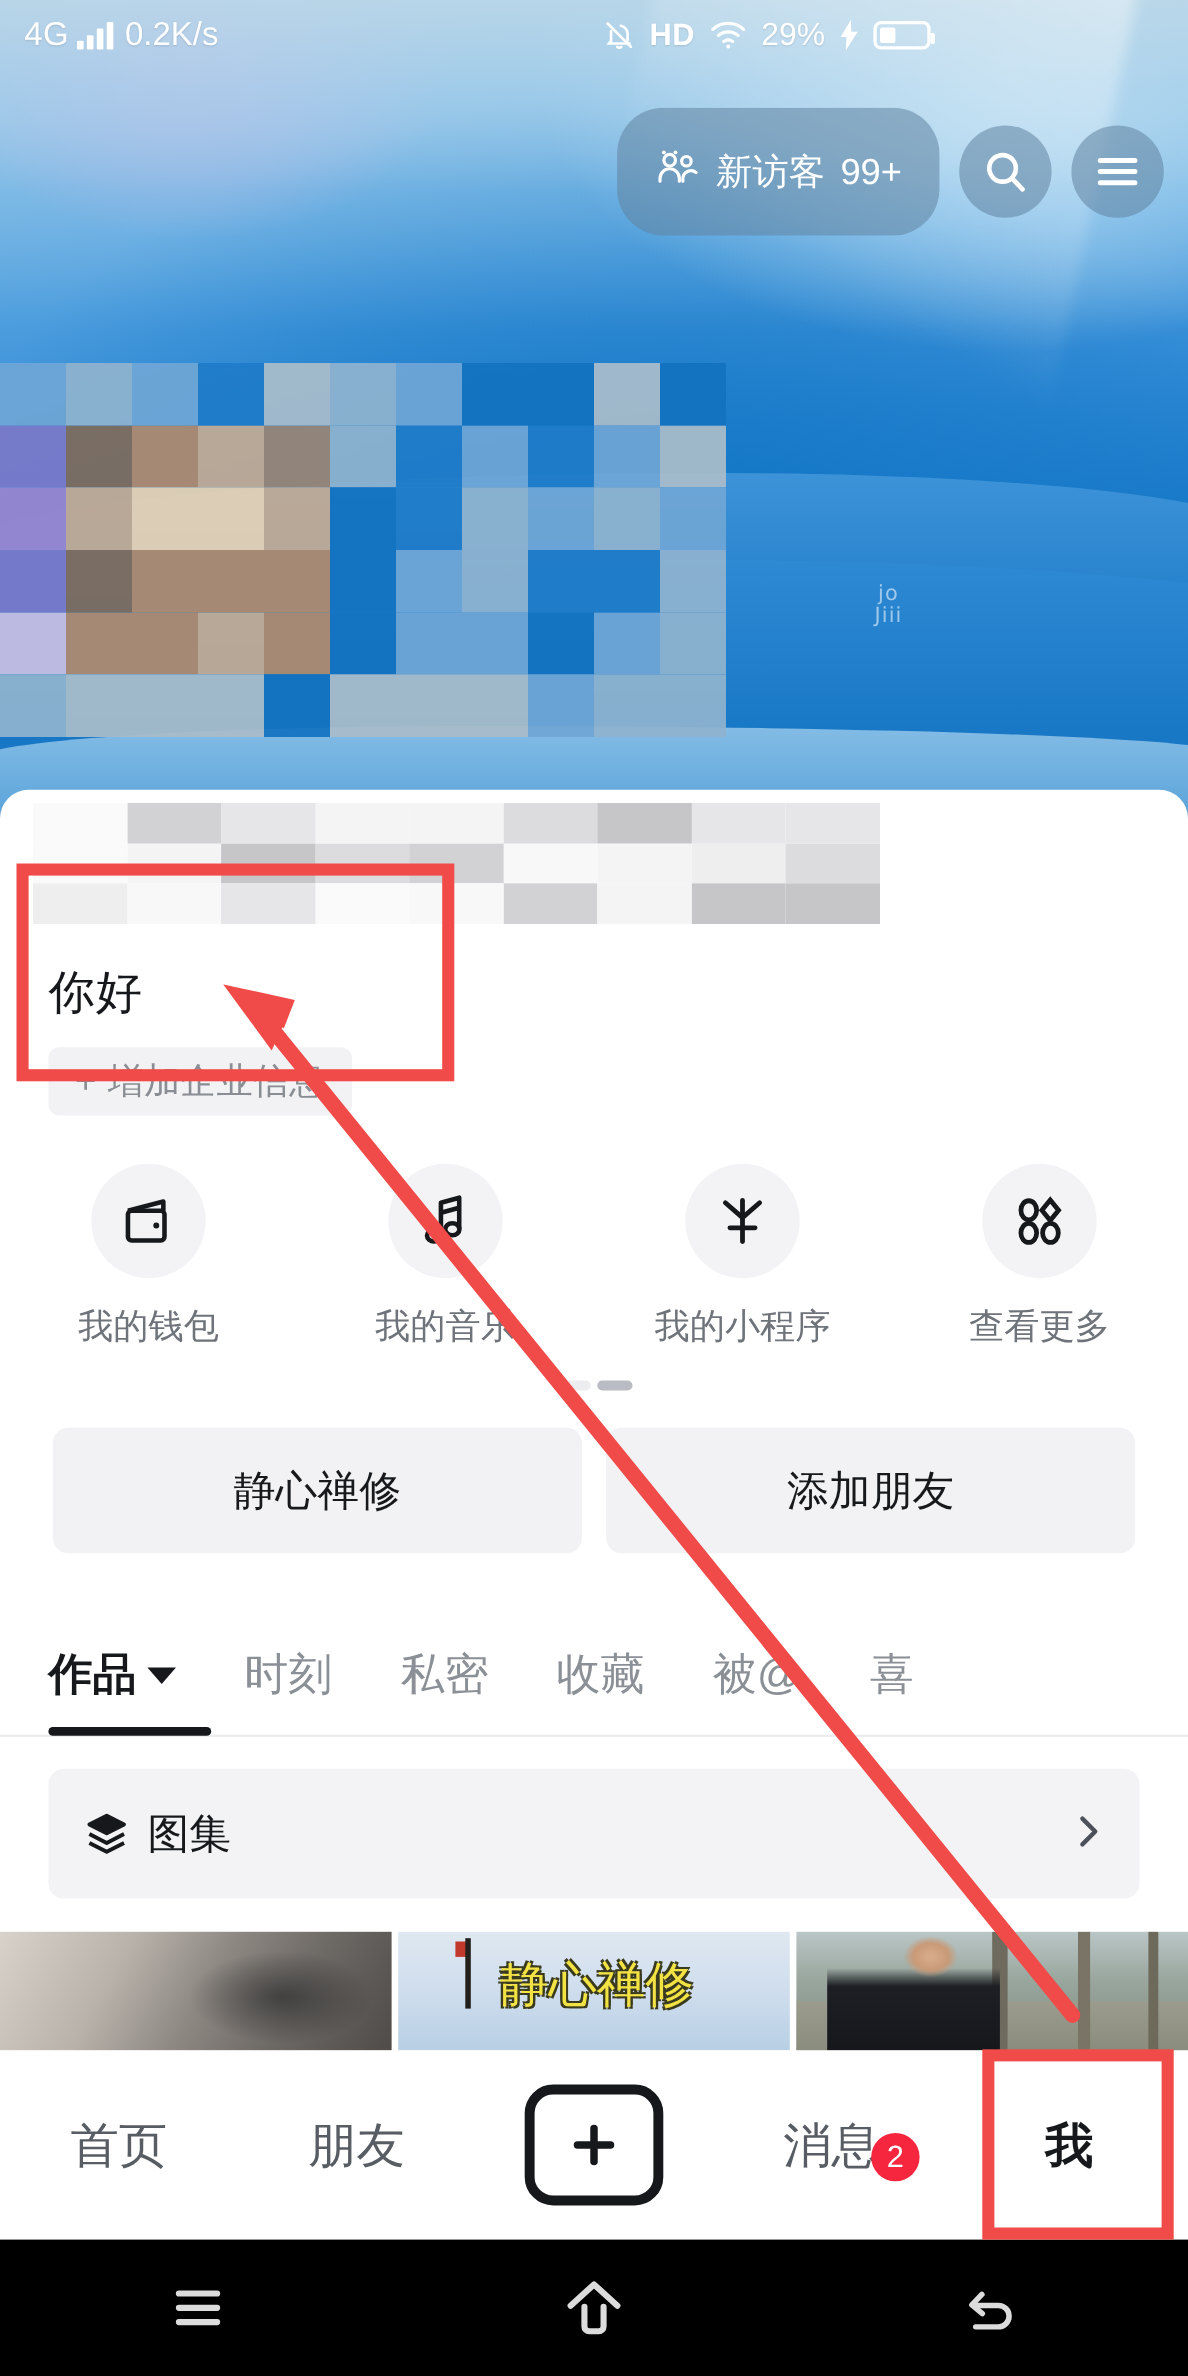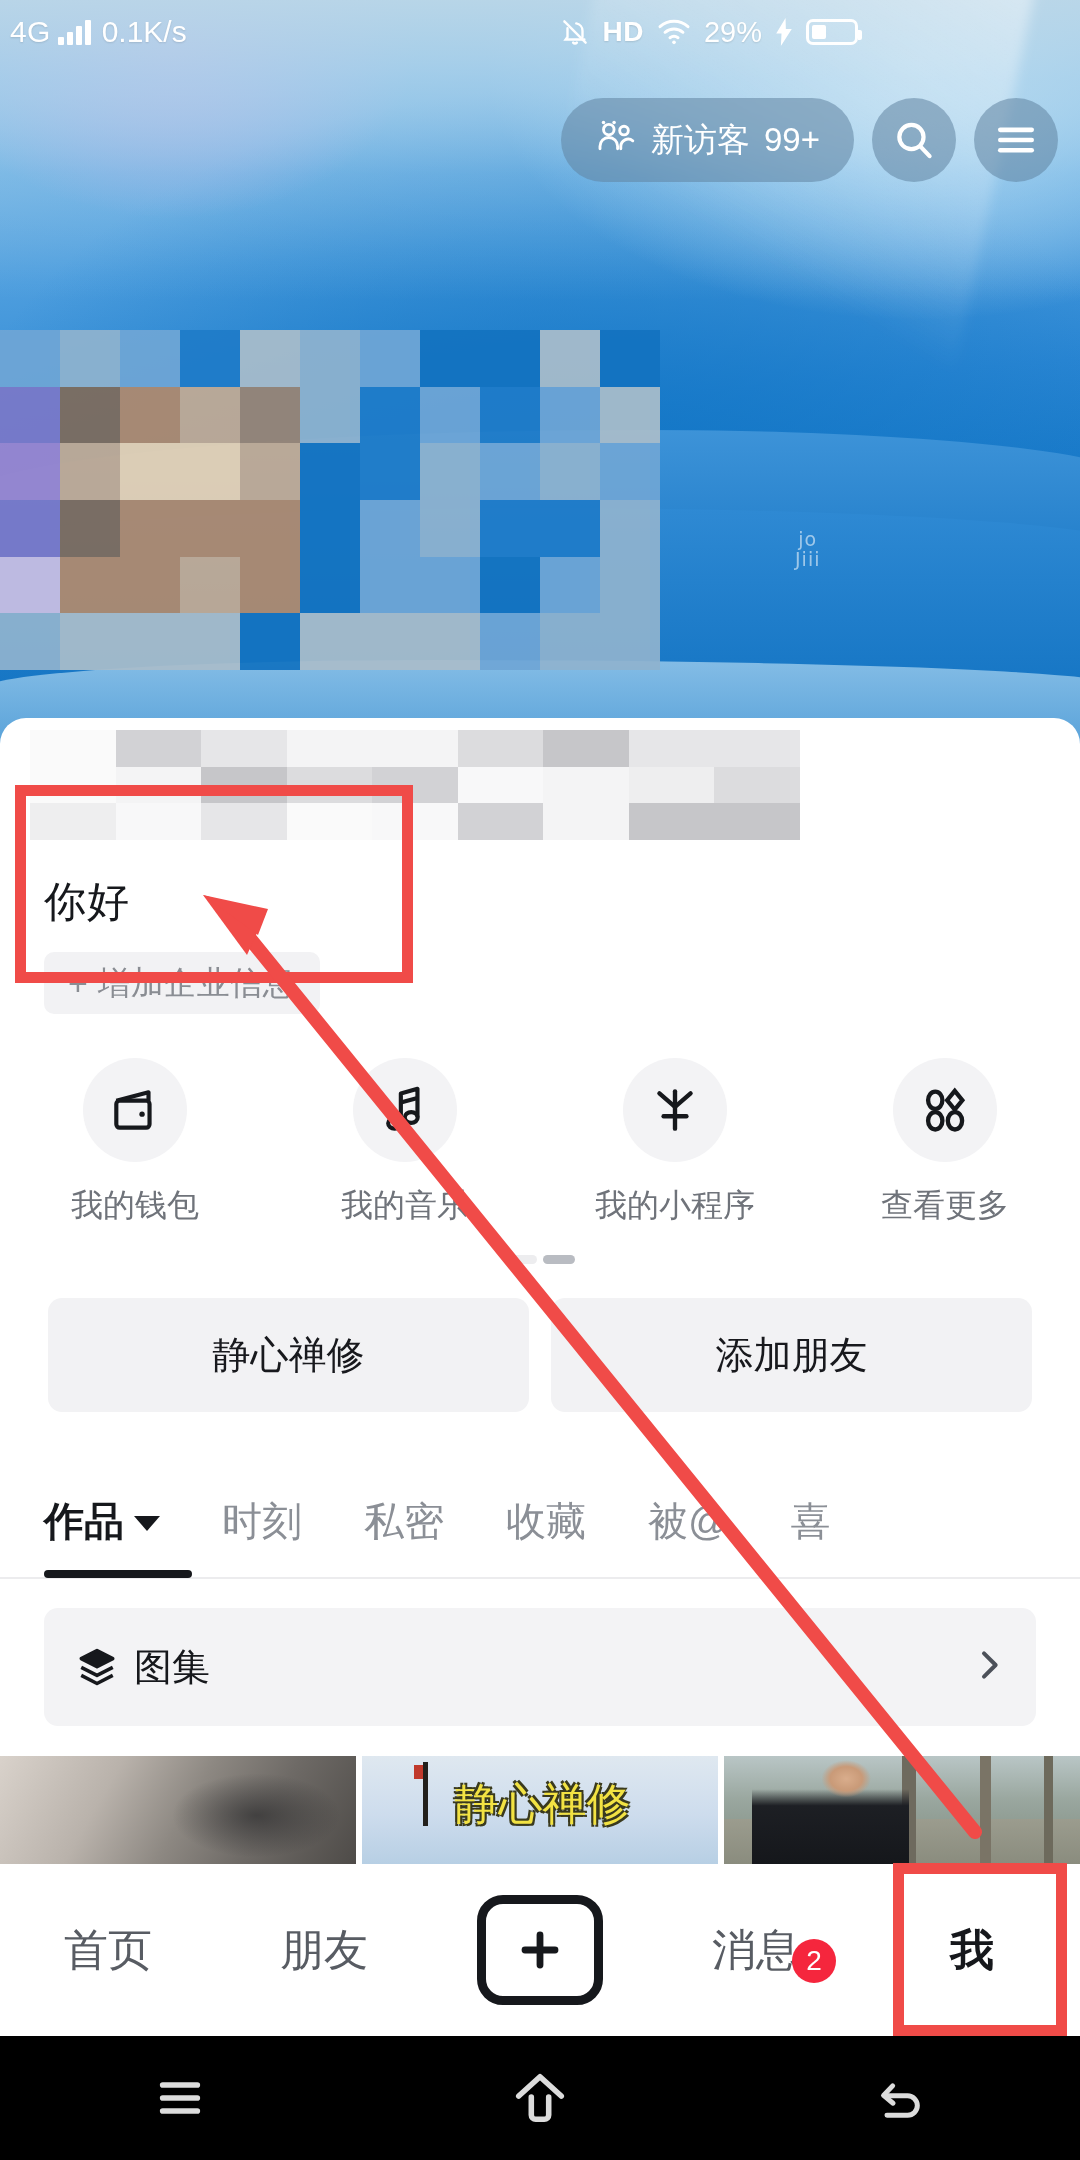--- a/index.html
+++ b/index.html
@@ -65,21 +65,21 @@
   .cover-watermark{
     position:absolute;left:795px;top:530px;
     color:rgba(255,255,255,.55);font-size:19px;letter-spacing:1px;
     font-family:"DejaVu Sans",sans-serif;line-height:1.05;text-align:center;
   }
 
   
   .statusbar{
     position:absolute;left:0;top:0;width:868px;height:64px;
     display:flex;align-items:center;color:#fff;
-    font-size:30px;padding:0 10px;box-sizing:border-box;
+    font-size:30px;padding:0 22px;box-sizing:border-box;
     text-shadow:0 1px 2px rgba(0,0,0,.12);
   }
   .sb-left{display:flex;align-items:center;gap:7px;}
   .sb-net{font-size:30px;letter-spacing:.3px;}
   .sig{display:flex;align-items:flex-end;gap:3px;height:26px;}
   .sig i{width:6px;background:#fff;border-radius:1px;display:block;}
   .sig i:nth-child(1){height:8px}
   .sig i:nth-child(2){height:13px}
   .sig i:nth-child(3){height:19px}
   .sig i:nth-child(4){height:25px}
@@ -98,21 +98,21 @@
     background:#fff;border-radius:0 2px 2px 0;
   }
   .batt span{display:block;height:100%;width:34%;background:#fff;border-radius:2px;}
 
   
   .hdr{
     position:absolute;right:22px;top:98px;display:flex;align-items:center;gap:18px;
   }
   .visitor-pill{
     height:84px;border-radius:42px;background:rgba(96,132,160,.55);
-    display:flex;align-items:center;gap:14px;padding:0 34px;color:#fff;
+    display:flex;align-items:center;gap:14px;padding:16px 34px;color:#fff;
     font-size:33px;backdrop-filter:blur(2px);
   }
   .hdr-circle{
     width:84px;height:84px;border-radius:50%;background:rgba(96,132,160,.55);
     display:flex;align-items:center;justify-content:center;
   }
   .hdr-circle svg{display:block}
 
   
   .sheet{
@@ -345,21 +345,21 @@
 
   <div class="statusbar">
     <div class="sb-left">
       <span class="sb-net">4G</span>
       <span class="sig">
           <i></i>
           <i></i>
           <i></i>
           <i></i>
         </span>
-      <span class="sb-speed">0.1K/s</span>
+      <span class="sb-speed">0.2K/s</span>
     </div>
     <div class="sb-right">
       <span>
         <svg width="30" height="32" viewBox="0 0 24 24" fill="none" stroke="#fff" stroke-width="1.9" stroke-linecap="round">
           <path d="M18 16v-5a6 6 0 0 0-5-5.9M6 9v7l-1.5 2h15"></path>
           <path d="M10.5 20.5a2 2 0 0 0 3 0"></path>
           <line x1="3.5" y1="3.5" x2="20.5" y2="20.5"></line>
         </svg>
       </span>
       <span class="sb-hd">HD</span>

